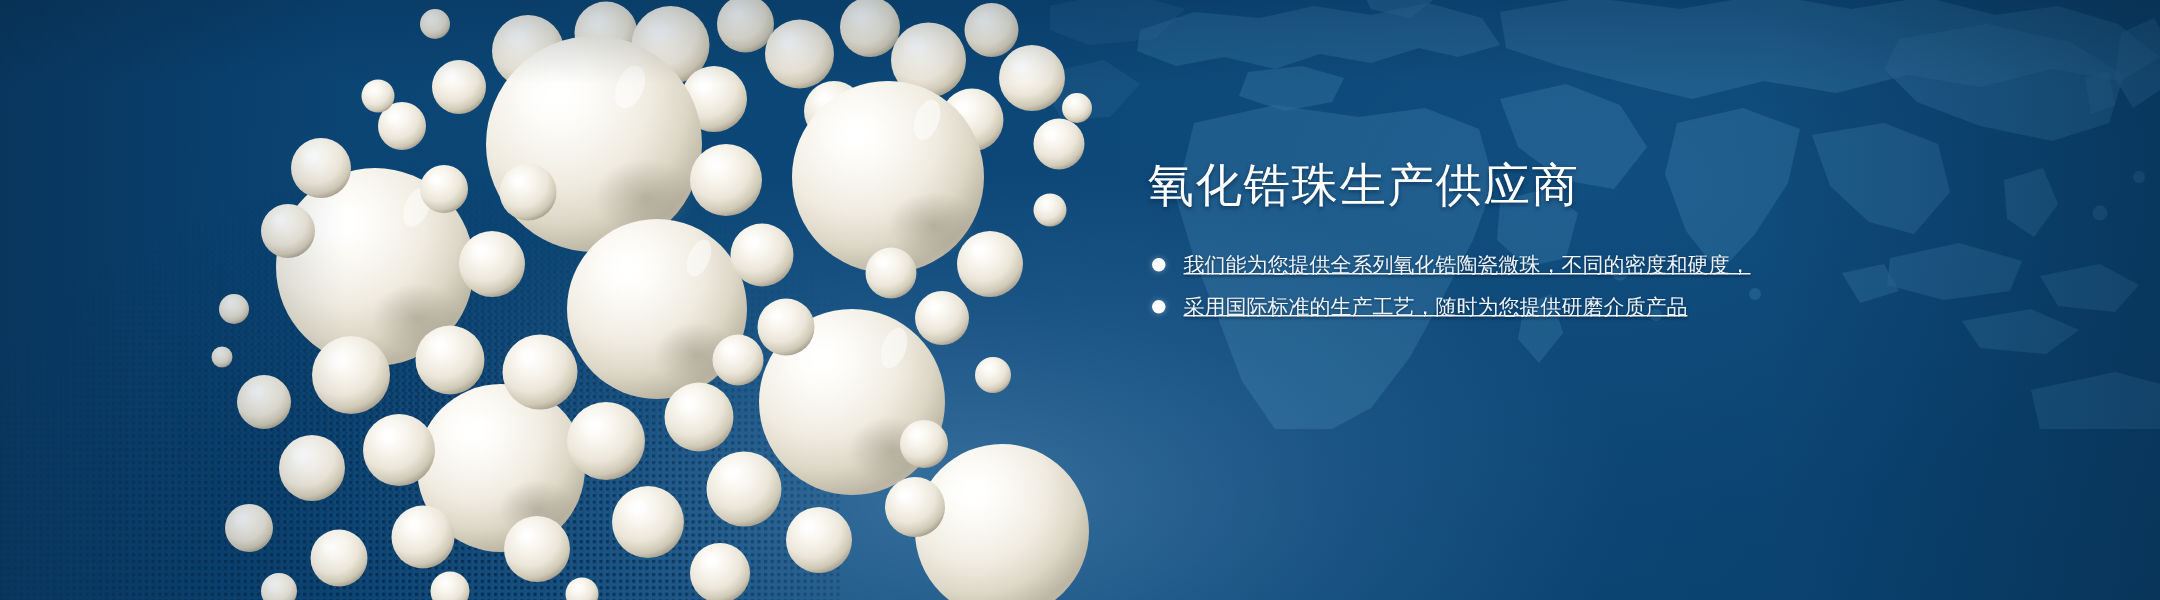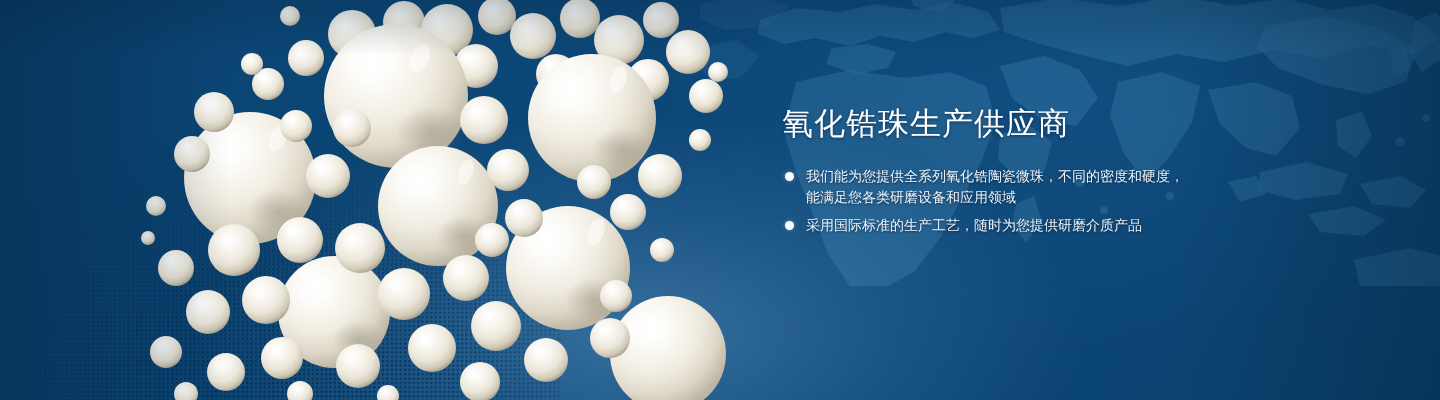--- a/index.html
+++ b/index.html
@@ -91,21 +91,20 @@
     height: 400px;
   }
   .beads svg { display: block; width: 100%; height: 100%; }
 
   
   .content {
     position: absolute;
     left: 763px;
     top: 104px;
     width: 620px;
-    margin-left: 17px;
   }
   .headline {
     color: #ffffff;
     font-size: 31px;
     line-height: 40px;
     letter-spacing: 1px;
     font-weight: normal;
     margin: 0 0 22px 2px;
     text-shadow: 0 1px 3px rgba(0,20,45,0.55);
     white-space: nowrap;
@@ -128,21 +127,21 @@
   .dot {
     position: absolute;
     left: 5px;
     top: 6px;
     width: 9px;
     height: 9px;
     border-radius: 50%;
     background: #ffffff;
     box-shadow: 0 0 4px rgba(255,255,255,0.35);
   }
-  .bullet-line { display: block; }
+  .bullet-line { display: block; text-decoration: underline; }
 </style>
 </head>
 <body>
 
 <div id="banner">
 
   <div class="bg-base"></div>
 
   <div class="bg-map">
     <svg viewBox="0 0 760 300" xmlns="http://www.w3.org/2000/svg" aria-hidden="true">
@@ -426,21 +425,20 @@
 
   <div class="bg-vignette"></div>
 
   <div class="content">
     <h1 class="headline">氧化锆珠生产供应商</h1>
 
     <ul class="bullets">
       <li class="bullet">
         <span class="dot"></span>
         <span class="bullet-line">我们能为您提供全系列氧化锆陶瓷微珠，不同的密度和硬度，</span>
-        <span class="bullet-line">能满足您各类研磨设备和应用领域</span>
       </li>
       <li class="bullet">
         <span class="dot"></span>
         <span class="bullet-line">采用国际标准的生产工艺，随时为您提供研磨介质产品</span>
       </li>
     </ul>
   </div>
 
 </div>
 

